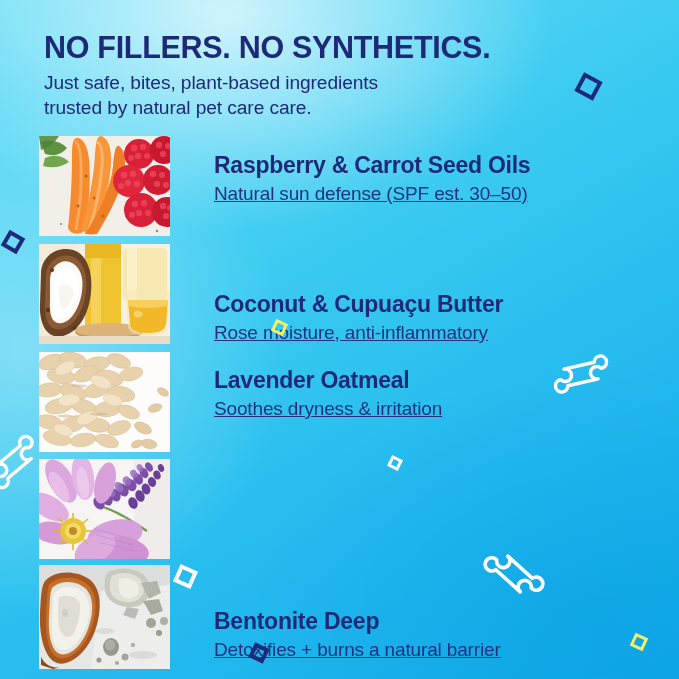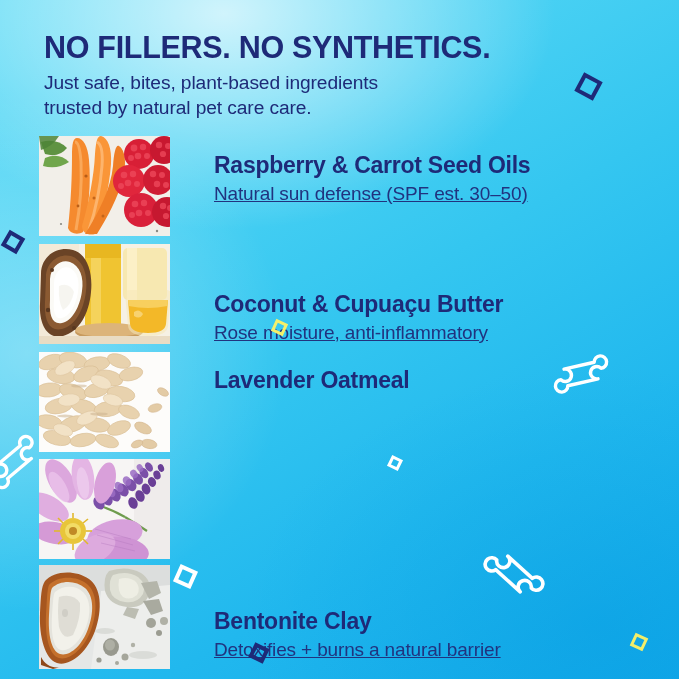--- a/index.html
+++ b/index.html
@@ -257,20 +257,21 @@
           </g>
           <g fill="#cdb490" opacity="0.55">
             <ellipse cx="40" cy="34" rx="8" ry="1.6"></ellipse>
             <ellipse cx="60" cy="62" rx="9" ry="1.6"></ellipse>
             <ellipse cx="26" cy="64" rx="8" ry="1.5"></ellipse>
           </g>
         </svg>
       </div>
       <div class="rowtext">
         <p class="rt-title">Lavender Oatmeal</p>
+        <p class="rt-desc">Soothes dryness &amp; irritation</p>
       </div>
     </div>
 
     <div class="row">
       <div class="thumb">
         <svg viewBox="0 0 131 100" preserveAspectRatio="xMidYMid slice">
           <rect width="131" height="100" fill="#f7f5f4"></rect>
           <rect x="95" y="0" width="36" height="100" fill="#efeceb"></rect>
           <g stroke="#6f9c4e" stroke-width="2.2" fill="none">
             <path d="M86 58 Q72 50 58 46"></path>
@@ -376,21 +377,21 @@
             <circle cx="94" cy="80" r="2.2" fill="#b0b1a6"></circle>
             <circle cx="78" cy="98" r="2" fill="#a8a99e"></circle>
           </g>
           <g fill="#cfd1cc" opacity="0.6">
             <ellipse cx="104" cy="90" rx="14" ry="4"></ellipse>
             <ellipse cx="66" cy="66" rx="10" ry="3"></ellipse>
           </g>
         </svg>
       </div>
       <div class="rowtext">
-        <p class="rt-title">Bentonite Clay</p>
+        <p class="rt-title">Bentonite Deep</p>
         <p class="rt-desc">Detoxifies + burns a natural barrier</p>
       </div>
     </div>
 
   </div>
 
   <div class="deco dia d-navy-tr"></div>
   <div class="deco dia d-navy-left"></div>
   <div class="deco dia d-yellow-mid"></div>
   <div class="deco dia d-white-mid"></div>

